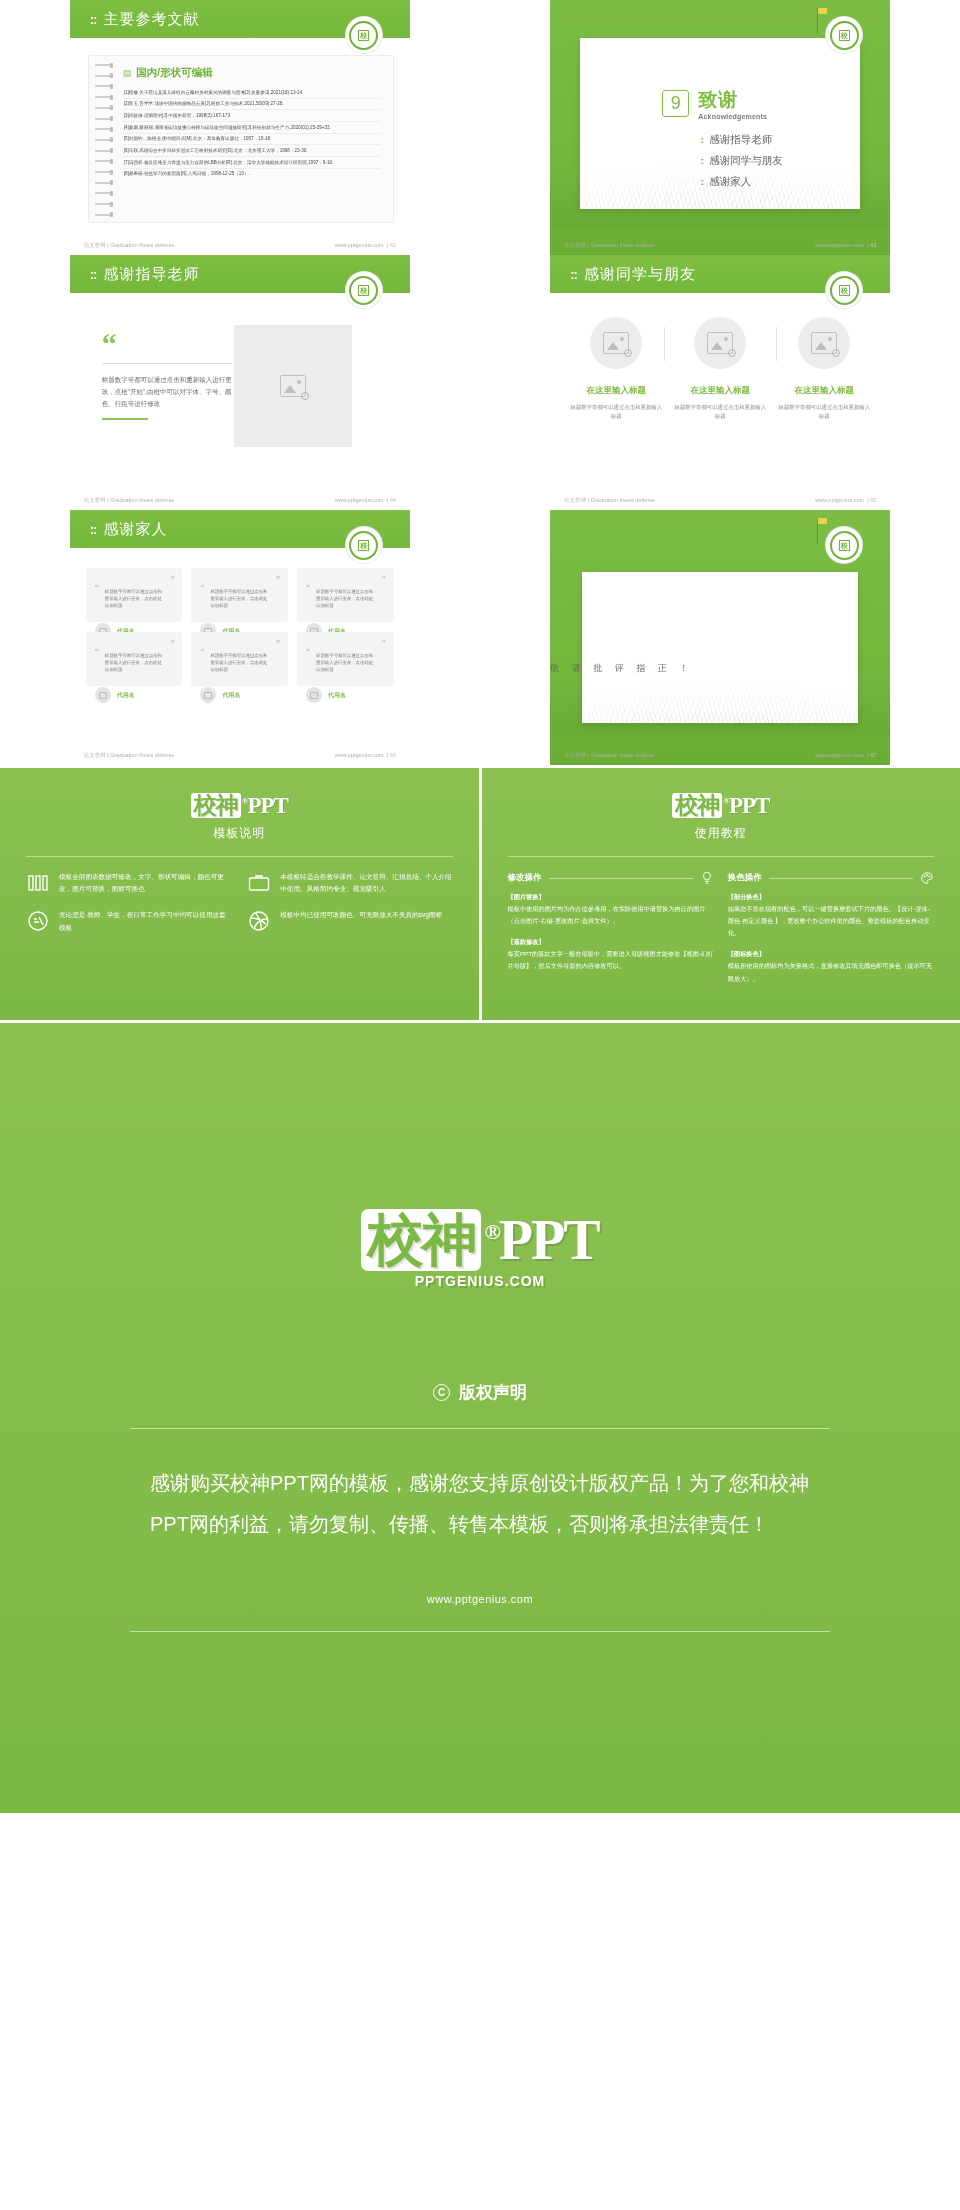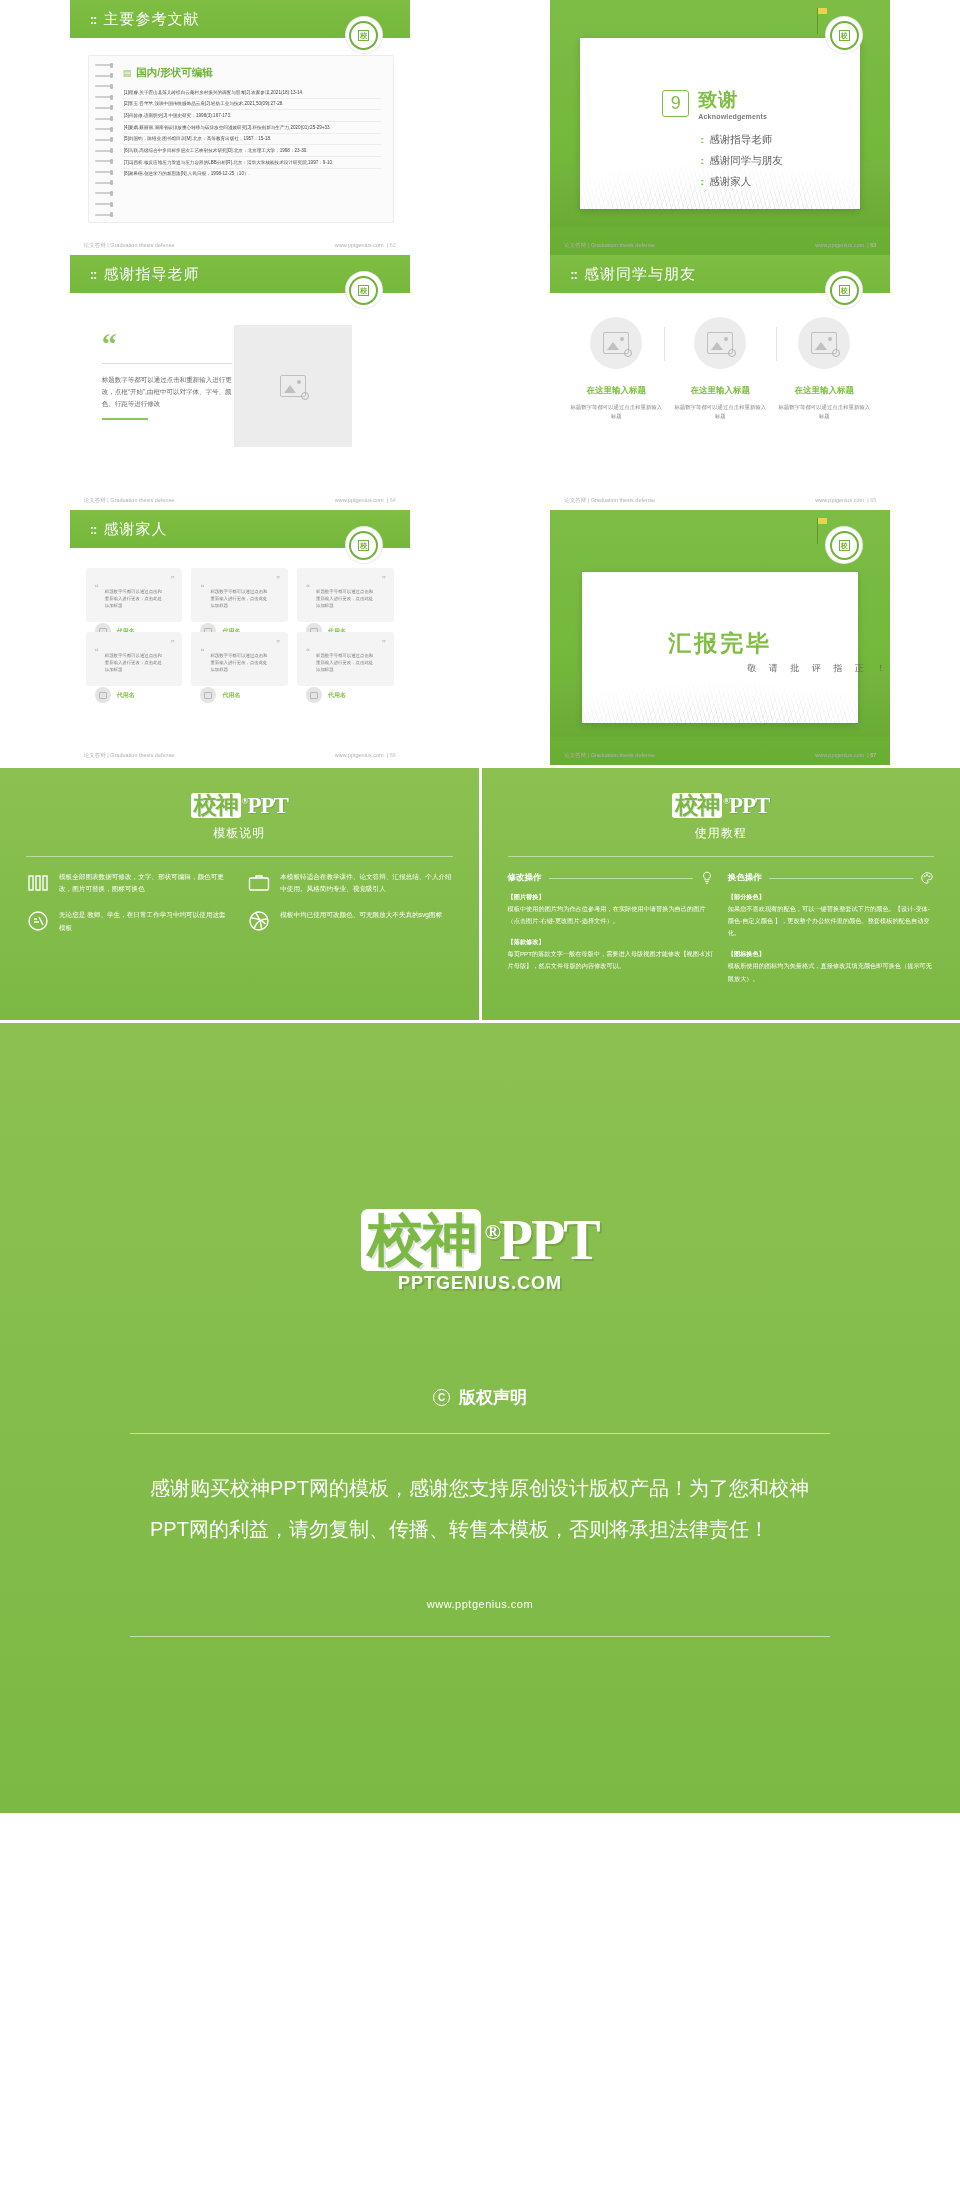--- a/index.html
+++ b/index.html
@@ -187,21 +187,21 @@
   .fam-q { color:#bdbdbd; font-size:8px; font-weight:bold; font-family:"Liberation Serif",serif; line-height:1;}
   .fam-q.r { position:absolute; right:8px; top:8px; }
   .fam-txt { font-size: 4.4px; color:#7a7a7a; line-height:1.6; padding: 0 10px; margin-top:-6px; }
   .fam-foot { position:absolute; left: 9px; bottom: -17px; display:flex; align-items:center; gap:6px; }
   .fam-av { width:16px;height:16px;border-radius:50%;background:#e4e4e4;display:flex;align-items:center;justify-content:center;}
   .fam-name { color:#7fbe42; font-size: 6px; font-weight:bold; }
   .av-ico{width:8px;height:7px;border:1px solid #b8b8b8;border-radius:1px;}
 
   
   .final-title { position:absolute; left:0; right:0; top: 118px; text-align:center; color:#7fbe42; font-size: 23px; font-weight:bold; letter-spacing: 3px;}
-  .final-sub { position:absolute; left:0; right:0; top: 152px; text-align:right; color:#6b6b6b; font-size: 9px; letter-spacing: 5px;}
+  .final-sub { position:absolute; left:0; right:0; top: 152px; text-align:left; color:#6b6b6b; font-size: 9px; letter-spacing: 5px;}
   .final-card {
     position:absolute; left: 32px; top: 62px; right: 32px; bottom: 42px;
     background:#fff; box-shadow: 0 2px 7px rgba(0,0,0,.14);
   }
 
   
   .band { display:grid; grid-template-columns: 1fr 1fr; gap: 3px; background:#fff; margin-top: 3px; }
   .panel { background: linear-gradient(180deg,#8cc152 0%, #7cb844 100%); padding: 22px 26px 26px; position:relative; min-height: 240px;}
   .logo-row { text-align:center; margin-bottom: 4px; }
   .logo {
@@ -234,21 +234,21 @@
     padding: 80px 0 70px; text-align:center; position:relative; margin-top: 3px;
     min-height: 790px;
   }
   .big-logo {
     color:#fff; font-family:"Liberation Serif", serif; font-weight:bold;
     font-size: 56px; letter-spacing: -2px; text-shadow: 2px 2px 0 rgba(0,0,0,.12);
     margin-top: 100px;
   }
   .big-logo .boxed { background:#fff; color:#7cb844; padding: 0 6px; border-radius: 7px; margin-right:3px;}
   .big-logo sup { font-size: 22px; vertical-align: super; }
-  .big-logo .site { display:block; font-size: 18px; letter-spacing: 1px; font-family:"Liberation Sans",sans-serif; margin-top:-6px;}
+  .big-logo .site { display:block; font-size: 14px; letter-spacing: 1px; font-family:"Liberation Sans",sans-serif; margin-top:-6px;}
   .cp-head { margin-top: 92px; color:#fff; font-size: 17px; font-weight:bold; display:flex; align-items:center; justify-content:center; gap: 9px;}
   .cp-c { width:17px;height:17px;border:1.6px solid #fff;border-radius:50%;display:flex;align-items:center;justify-content:center;font-size:10px;font-weight:bold;}
   .cp-rule { width: 700px; height:1px; background: rgba(255,255,255,.55); margin: 24px auto 0; }
   .cp-body { width: 660px; margin: 34px auto 0; color:#fff; font-size: 20px; line-height: 2.05; text-align:left; }
   .cp-url { margin-top: 48px; color:#fff; font-size: 11px; letter-spacing: .5px;}
   .cp-rule2 { width: 700px; height:1px; background: rgba(255,255,255,.55); margin: 26px auto 0; }
 </style>
 </head>
 <body>
 
@@ -513,21 +513,20 @@
     </div>
 
     <div class="slide">
       <div class="cover">
         <div class="hill"></div>
         <div class="flagpole"></div>
       </div>
       <div class="final-card">
         <div class="wave"></div>
       </div>
-      <div class="final-title">汇报完毕</div>
       <div class="final-sub">敬 请 批 评 指 正 ！</div>
       <div class="seal">
         <div class="seal-inner">
             <span class="sq">校</span>
           </div>
       </div>
       <div class="footer">
         <span>论文答辩 | Graduation thesis defense</span>
         <span><span>www.pptgenius.com</span>
           &nbsp;|&nbsp;<span class="pg">67</span></span>

